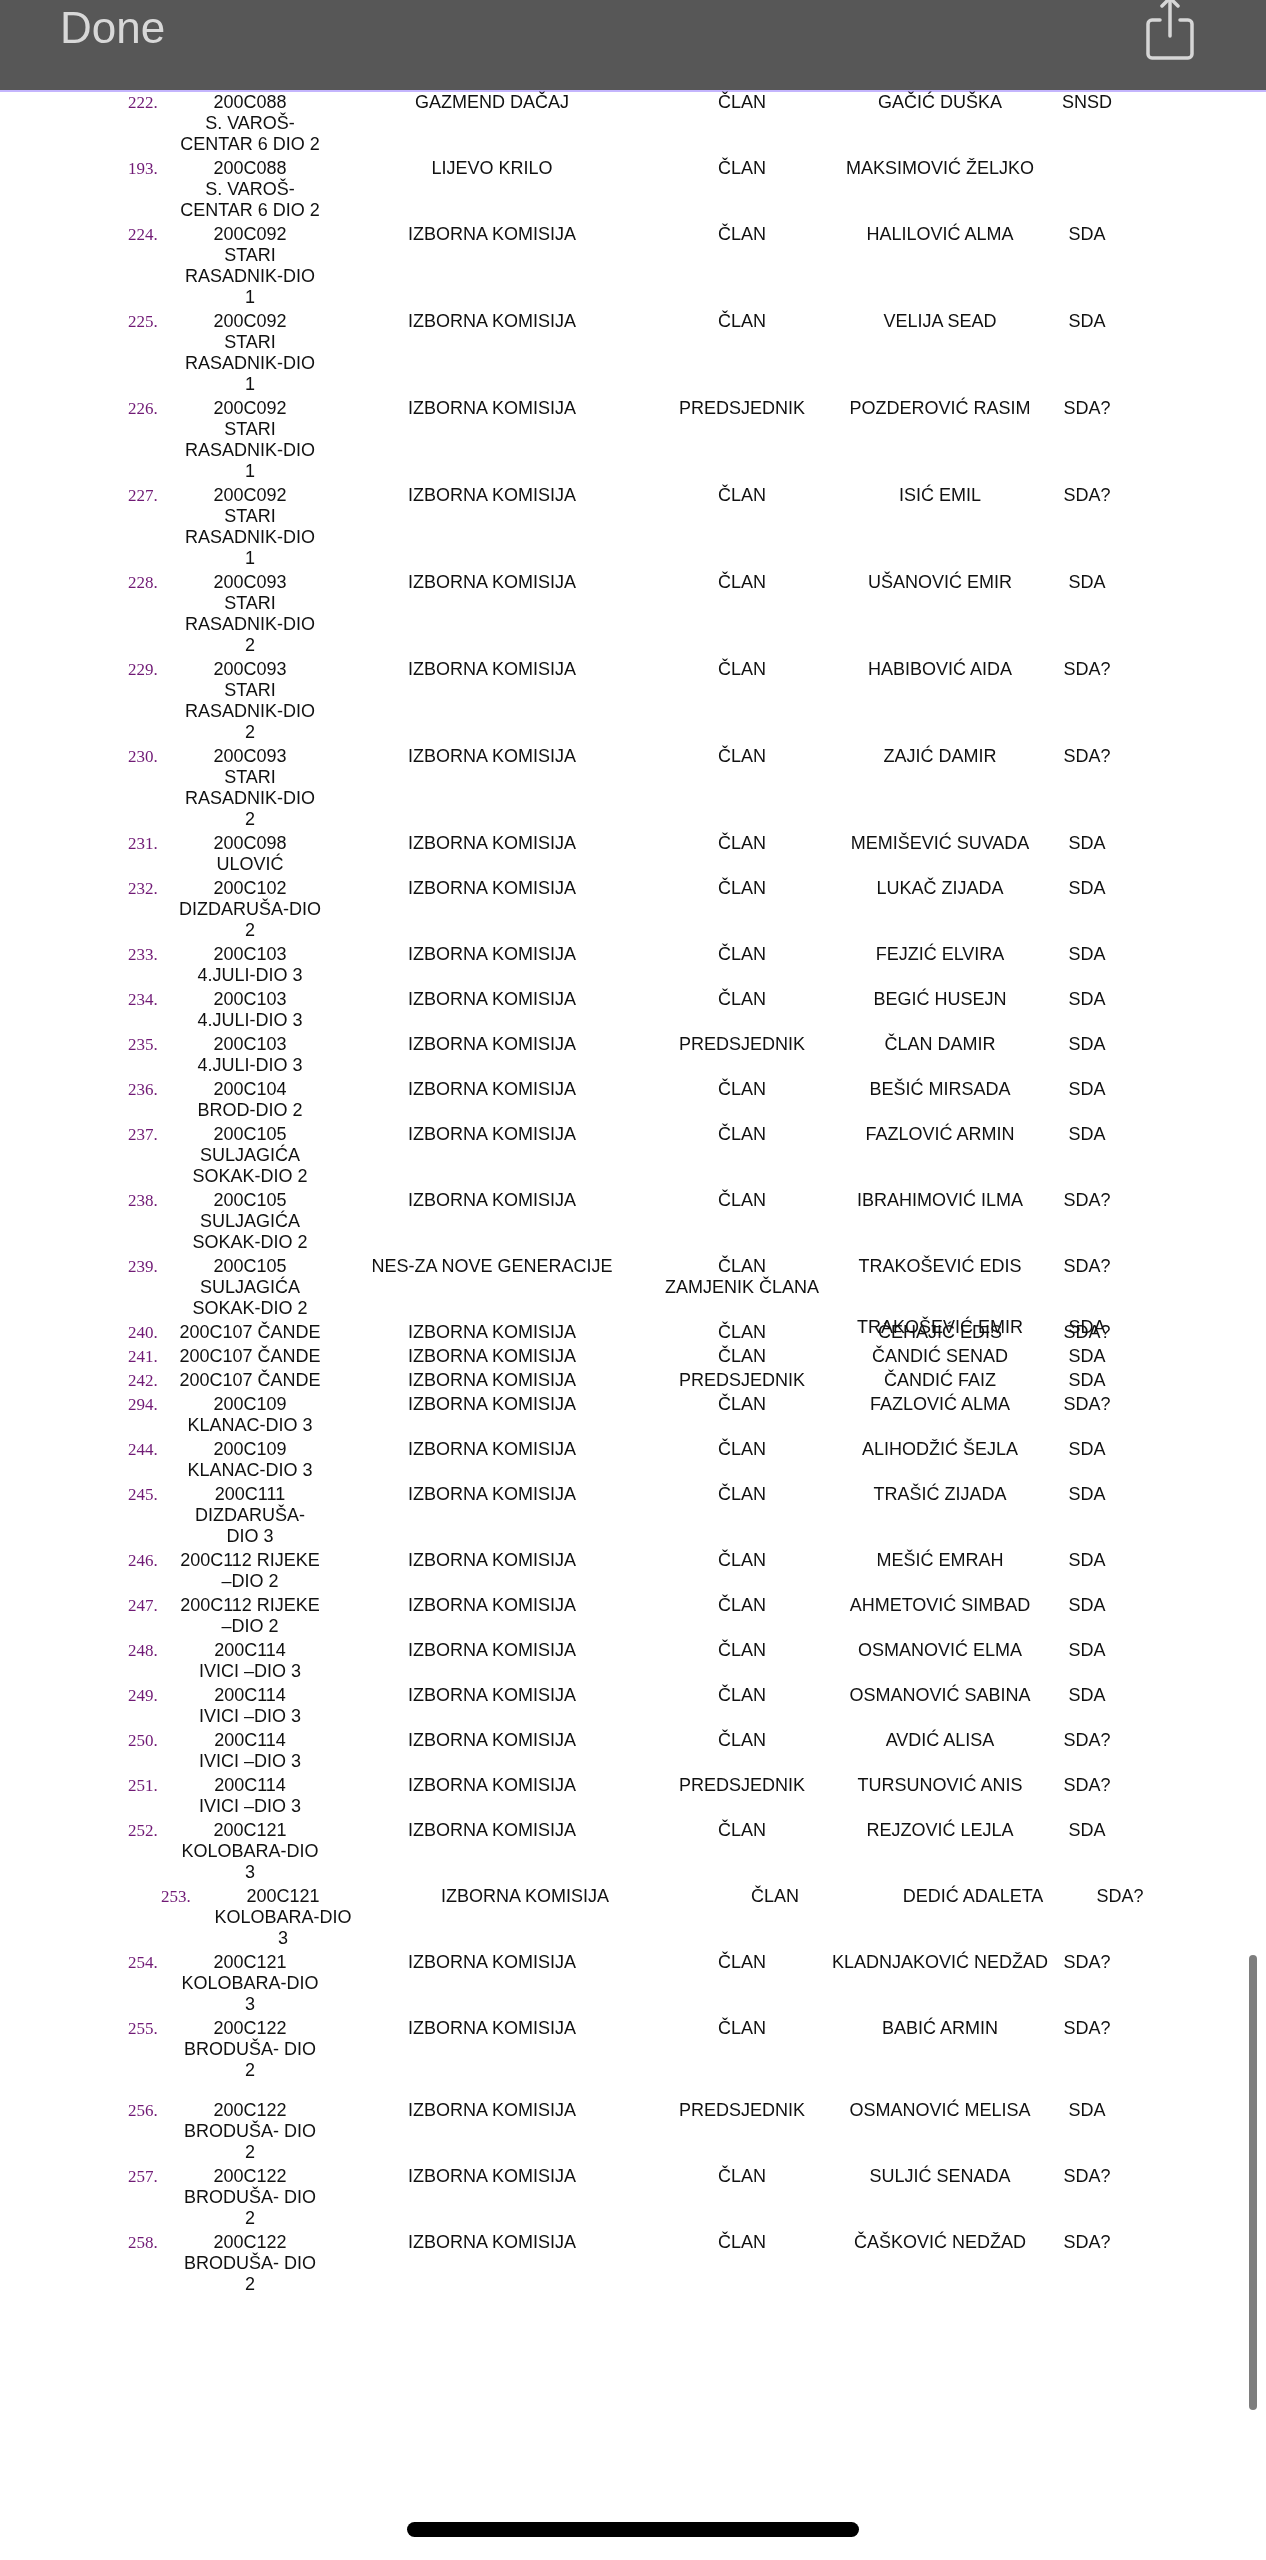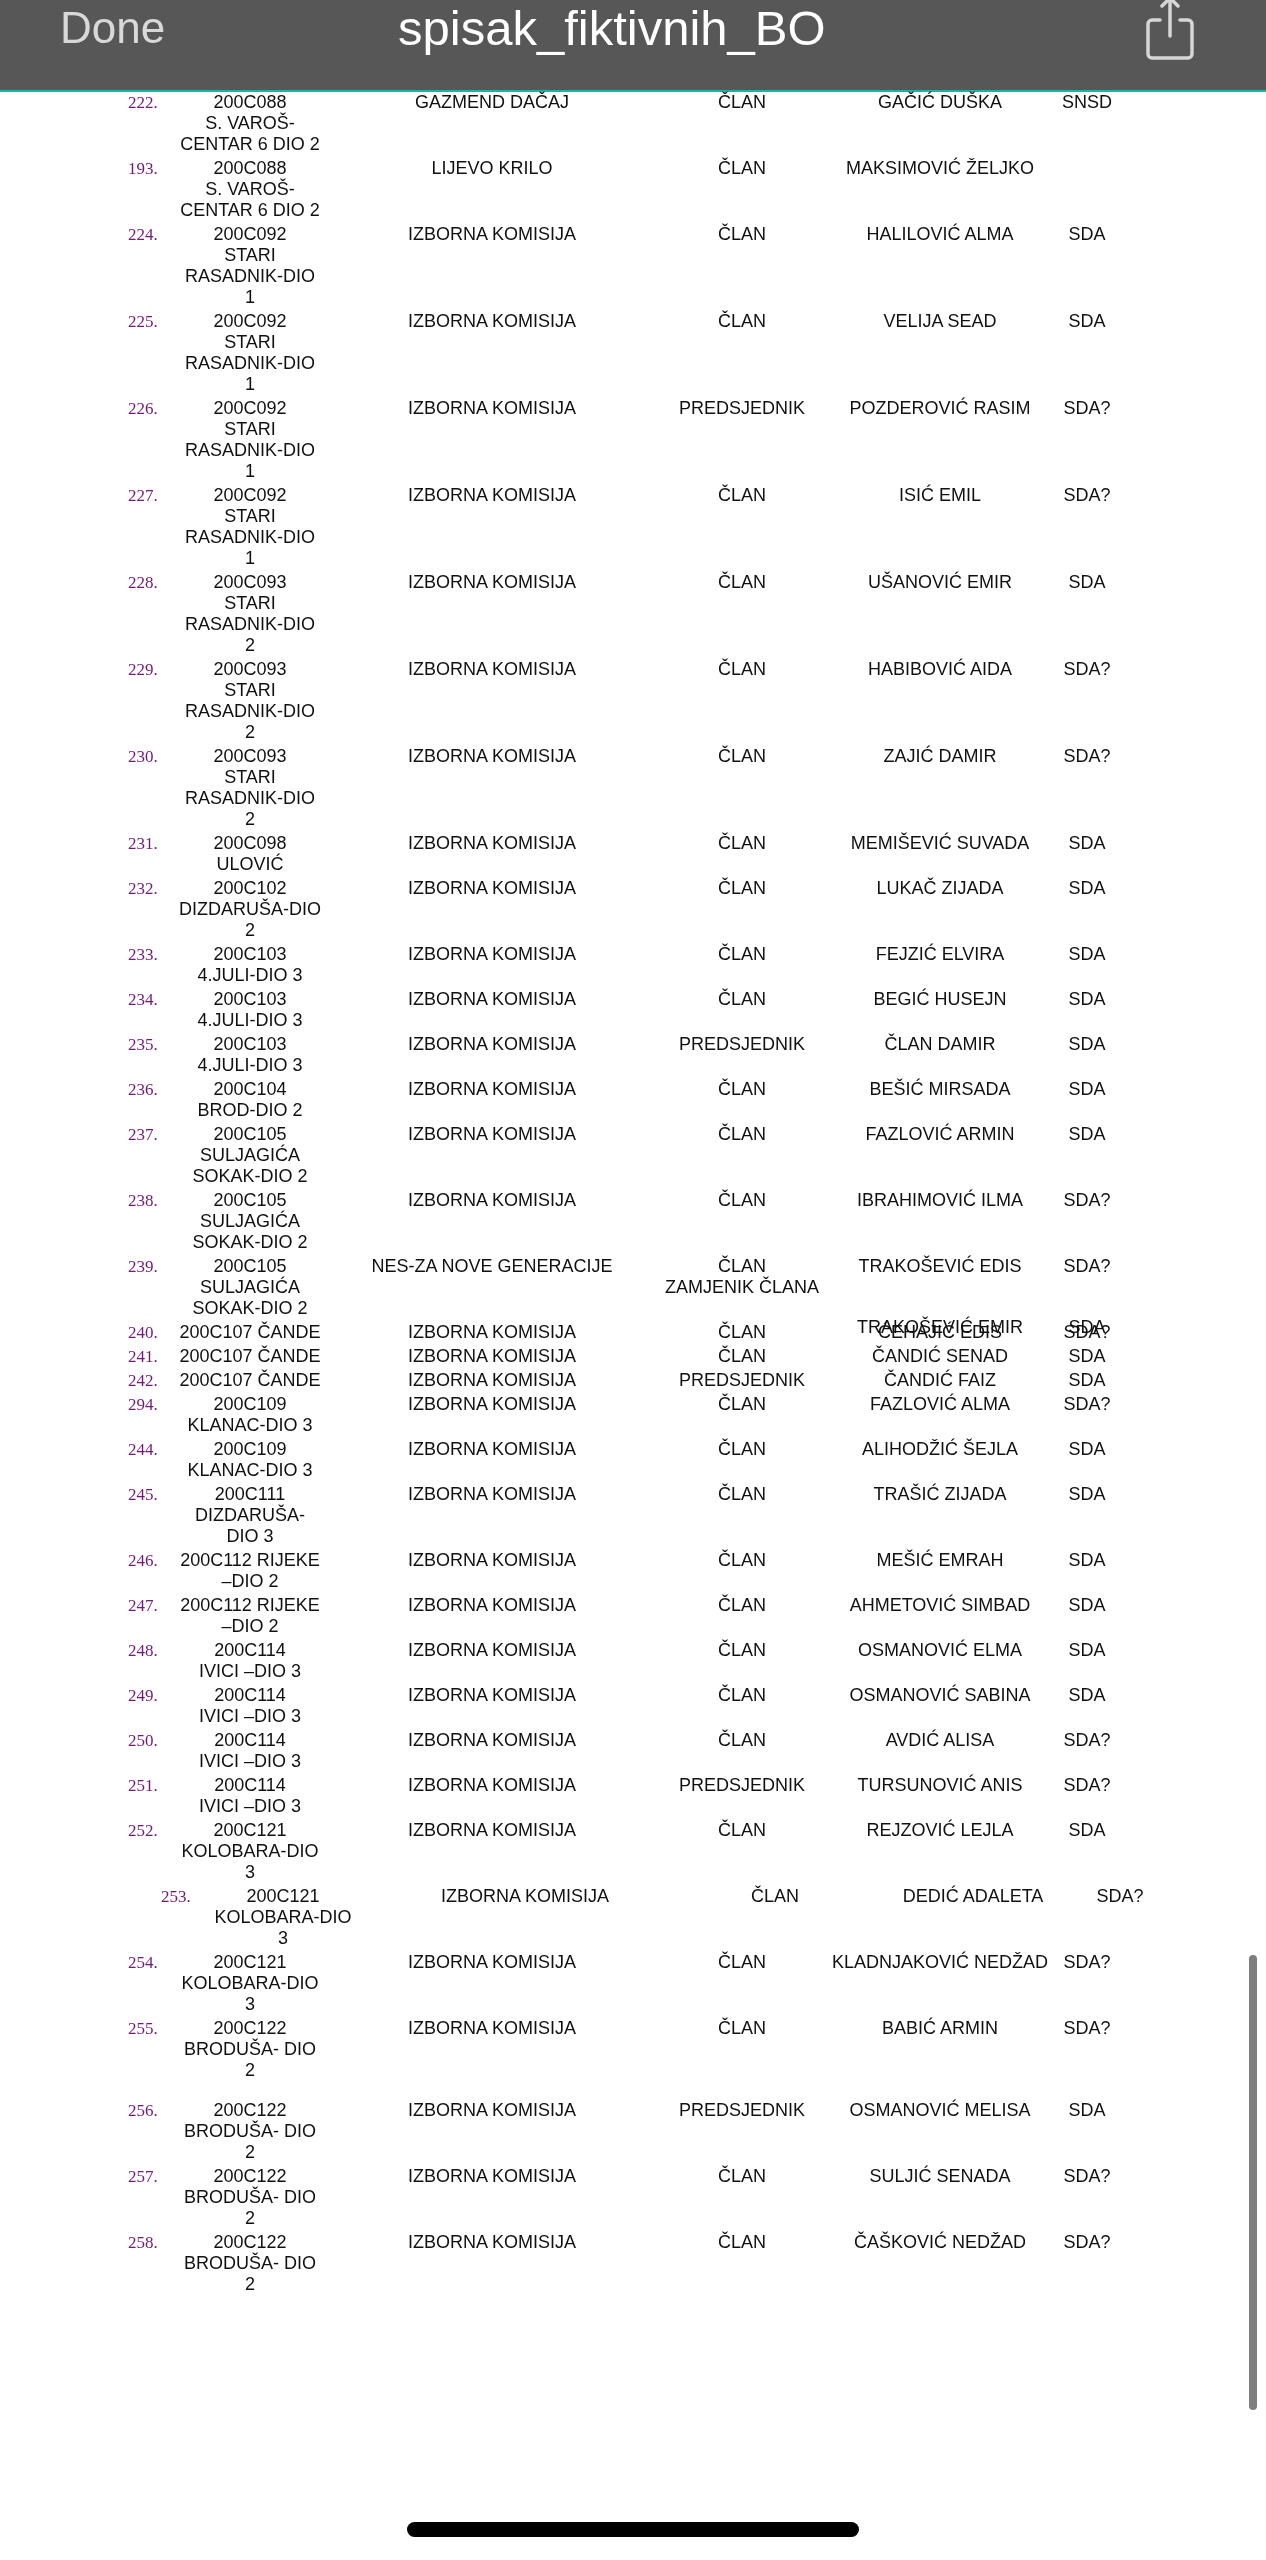--- a/index.html
+++ b/index.html
@@ -4,21 +4,21 @@
 <style>
   html, body { margin: 0; padding: 0; }
   body {
     width: 1266px; height: 2560px; position: relative; overflow: hidden;
     background: #ffffff;
     font-family: "Liberation Sans", sans-serif;
     color: #111;
   }
   .topbar {
     position: absolute; left: 0; top: 0; width: 1266px; height: 90px;
-    background: #575757; border-bottom: 2px solid #14b8a6;
+    background: #575757; border-bottom: 2px solid #c4b5fd;
   }
   .done-btn {
     position: absolute; left: 60px; top: 0; font-size: 44px; line-height: 56px;
     color: #d8d8d8; cursor: pointer;
   }
   .doc-title {
     position: absolute; left: 398px; top: 0; font-size: 49px; line-height: 56px;
     color: #ffffff; white-space: nowrap;
   }
   .share-btn { position: absolute; left: 1138px; top: 0; width: 64px; height: 64px; cursor: pointer; }
@@ -41,21 +41,20 @@
   .home-indicator {
     position: absolute; left: 407px; top: 2522px; width: 452px; height: 15px;
     background: #000; border-radius: 8px;
   }
 </style>
 </head>
 <body>
 
 <div class="topbar">
   <div class="done-btn">Done</div>
-  <div class="doc-title">spisak_fiktivnih_BO</div>
   <div class="share-btn">
     <svg width="64" height="64" viewBox="0 0 64 64">
       <path d="M22 20 H14 a4 4 0 0 0 -4 4 V54 a4 4 0 0 0 4 4 H50 a4 4 0 0 0 4 -4 V24 a4 4 0 0 0 -4 -4 H42" fill="none" stroke="#d6d6d6" stroke-width="3.5" stroke-linecap="round"></path>
       <line x1="32" y1="0" x2="32" y2="36" stroke="#d6d6d6" stroke-width="3.5" stroke-linecap="round"></line>
       <path d="M24 6 L32 -2 L40 6" fill="none" stroke="#d6d6d6" stroke-width="3.5" stroke-linecap="round"></path>
     </svg>
   </div>
 </div>
 
 <div class="page" id="page">

